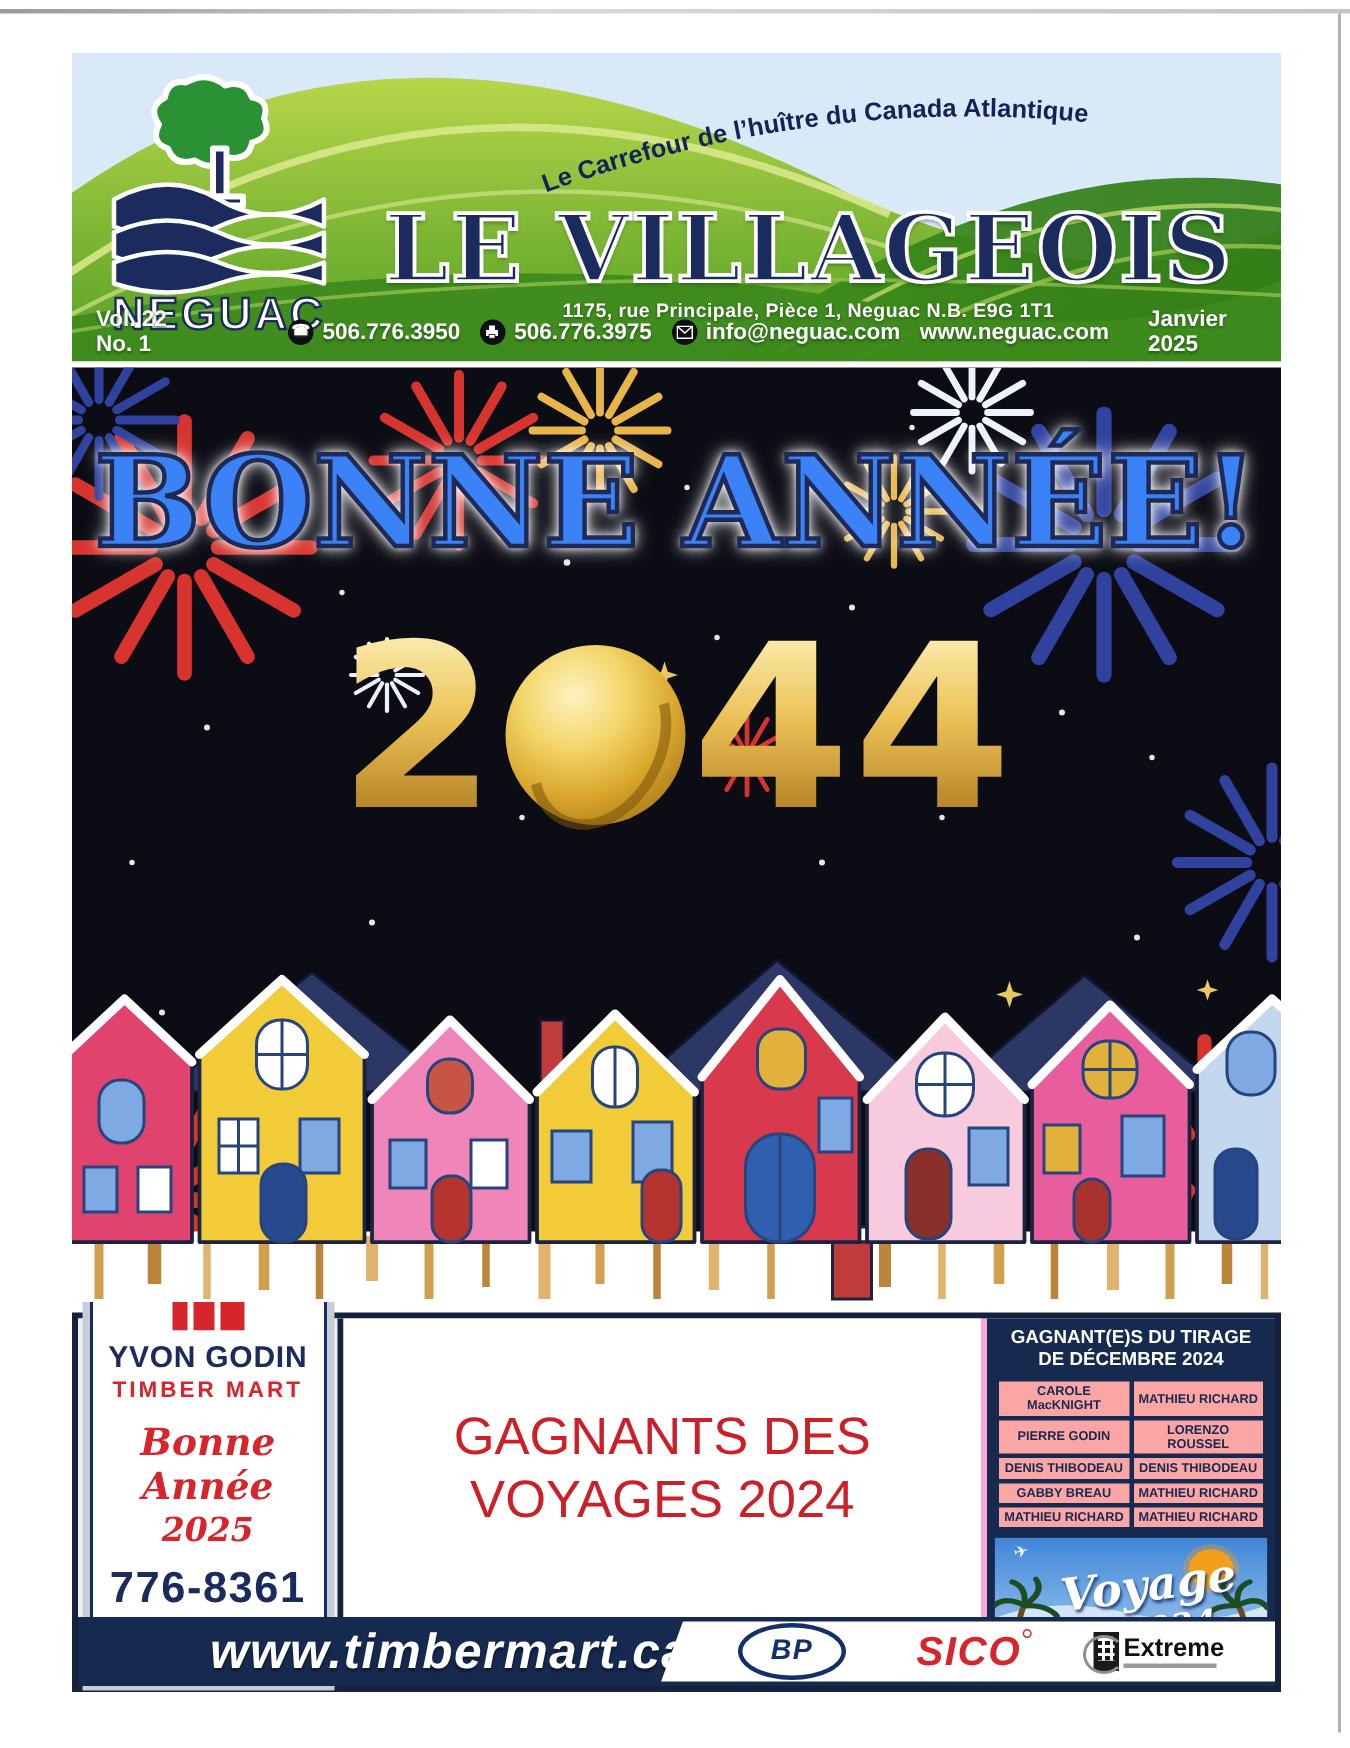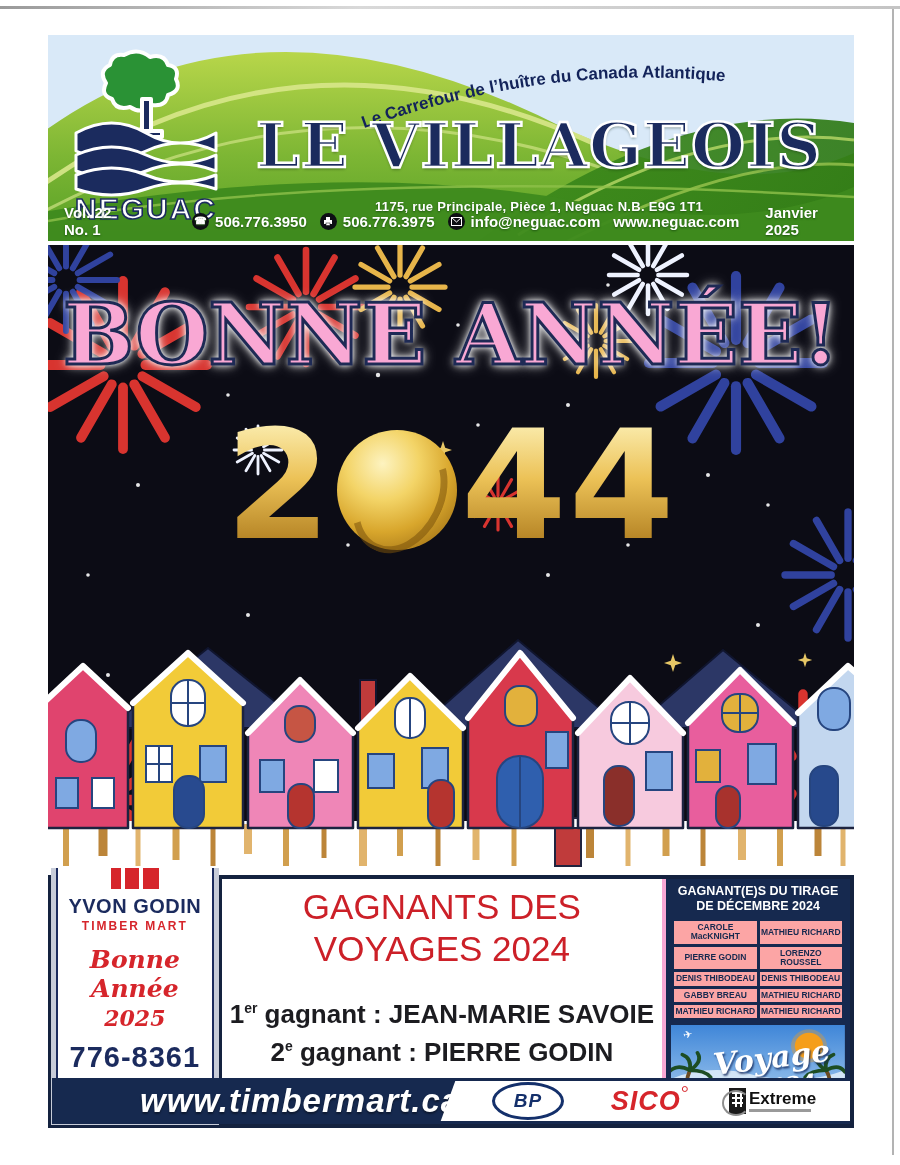--- a/index.html
+++ b/index.html
@@ -8,42 +8,42 @@
   
   .scan-top{position:absolute;top:6px;left:0;width:100%;height:3px;
     background:linear-gradient(90deg,#9a9a9a,#d9d9d9 40%,#c4c4c4);}
   .scan-right{position:absolute;top:9px;right:6px;width:2px;height:1146px;background:#b3b3b3;}
 
   
   .header{position:absolute;left:48px;top:35px;width:806px;height:206px;overflow:hidden;}
   .header svg.bg{position:absolute;inset:0;}
   .logo{position:absolute;left:14px;top:12px;width:168px;height:178px;}
   .tagline-arc{position:absolute;left:296px;top:6px;width:510px;height:96px;}
-  .np-title{position:absolute;left:178px;top:80px;width:626px;text-align:center;
+  .np-title{position:absolute;left:178px;top:100px;width:626px;text-align:center;
     font-family:"DejaVu Serif",serif;font-weight:bold;font-size:62px;line-height:1;
     color:#1b2b5e;letter-spacing:1px;-webkit-text-stroke:2.5px #ffffff;
     text-shadow:0 2px 3px rgba(10,30,10,.45);white-space:nowrap;}
   .np-address{position:absolute;left:178px;top:164px;width:626px;text-align:center;
     font-size:13px;font-weight:bold;color:#fff;text-shadow:0 1px 2px #1e5510;letter-spacing:.3px;}
   .info-row{position:absolute;left:0;bottom:3px;width:100%;box-sizing:border-box;
     padding:0 16px;display:flex;align-items:center;gap:13px;
     font-size:15px;font-weight:bold;color:#fff;text-shadow:0 1px 2px #1e5510;}
   .info-row .grp{display:flex;align-items:center;gap:6px;white-space:nowrap;}
   .info-row .sp{flex:1;}
   .cicon{display:inline-flex;align-items:center;justify-content:center;width:17px;height:17px;
     border-radius:50%;background:#0d0f14;color:#fff;font-size:10px;line-height:1;}
   .vol{margin-right:44px;}
 
   
   .poster{position:absolute;left:48px;top:245px;width:806px;height:623px;background:#0c0c15;overflow:hidden;}
   .poster svg.fw{position:absolute;inset:0;}
   .poster svg.houses{position:absolute;left:0;bottom:0;width:806px;height:240px;z-index:1;}
   .greet-fr{position:absolute;top:48px;width:100%;text-align:center;z-index:2;
     font-family:"DejaVu Serif",serif;font-weight:bold;font-size:84px;line-height:1;white-space:nowrap;
-    color:#f9a8d4;-webkit-text-stroke:3px #1e2a55;
+    color:#3b82f6;-webkit-text-stroke:3px #1e2a55;
     text-shadow:0 0 5px #fff,0 0 9px #fff,0 0 14px rgba(255,255,255,.8);}
   .year-row{position:absolute;top:165px;width:100%;display:flex;justify-content:center;
     align-items:center;z-index:2;}
   .year-digits{font-family:"DejaVu Sans",sans-serif;font-weight:bold;font-size:152px;line-height:1;
     background:linear-gradient(180deg,#fcf0b6 5%,#ecc257 45%,#a9761a 95%);
     -webkit-background-clip:text;background-clip:text;color:transparent;letter-spacing:2px;}
   .ball{position:relative;width:120px;height:120px;margin:8px 4px 0 4px;border-radius:50%;
     background:radial-gradient(circle at 38% 28%,#fdf3c0 0%,#f3d467 32%,#d8a62c 60%,#8a5c0d 100%);}
   .ball:after{content:'';position:absolute;left:16%;top:5%;width:62%;height:88%;border-radius:50%;
     border:7px solid rgba(122,82,12,.55);border-top-color:transparent;border-left-color:transparent;
@@ -55,21 +55,21 @@
 
   
   .bblock{position:absolute;left:48px;top:875px;width:806px;height:253px;box-sizing:border-box;
     border:4px solid #14223f;background:#fff;display:flex;flex-direction:column;}
   .bb-main{flex:1;display:flex;min-height:0;}
   .ad-left{width:177px;box-sizing:border-box;border-right:4px solid #14223f;background:#eef0f4;
     display:flex;align-items:center;justify-content:center;}
   .ad-card{width:150px;background:#fff;border:2px solid #1b2b5e;box-shadow:0 0 0 5px #c7ccd9;
     text-align:center;padding:8px 2px 9px 2px;}
   .store-name{font-size:20px;font-weight:900;color:#1b2b5e;letter-spacing:.5px;margin-top:2px;}
-  .brand-name{font-size:12px;font-weight:900;color:#d6252b;letter-spacing:2px;margin-top:1px;}
+  .brand-name{font-size:15px;font-weight:900;color:#d6252b;letter-spacing:2px;margin-top:1px;}
   .greet-script{font-family:"DejaVu Serif",serif;font-style:italic;font-weight:bold;
     font-size:25px;color:#d6252b;margin-top:12px;}
   .greet-year{font-family:"DejaVu Serif",serif;font-style:italic;font-weight:bold;
     font-size:22px;color:#d6252b;margin-top:2px;}
   .store-phone{font-size:29px;font-weight:900;color:#1b2b5e;letter-spacing:1px;margin-top:10px;}
   .store-addr{font-size:12px;font-weight:800;color:#1b2b5e;line-height:1.35;margin-top:3px;}
 
   .ad-mid{flex:1;display:flex;flex-direction:column;align-items:center;justify-content:center;
     background:#fff;padding:6px 8px;}
   .win-title{font-size:35px;font-weight:400;color:#cc2028;line-height:1.2;text-align:center;}
@@ -393,24 +393,20 @@
           <div>21 rue Godin</div>
           <div>Neguac, NB  E9G 1H1</div>
         </div>
       </div>
     </div>
 
     <div class="ad-mid">
       <div class="win-title">
         <div>GAGNANTS DES</div>
         <div>VOYAGES 2024</div>
-      </div>
-      <div class="win-lines">
-        <div class="win-line"><span>1</span><sup>er</sup><span> gagnant :  JEAN-MARIE SAVOIE</span></div>
-        <div class="win-line"><span>2</span><sup>e</sup><span> gagnant : PIERRE GODIN</span></div>
       </div>
     </div>
 
     <div class="panel-right">
       <div class="draw-title">
         <div>GAGNANT(E)S DU TIRAGE</div>
         <div>DE DÉCEMBRE 2024</div>
       </div>
       <table class="draw">
         <tbody>

